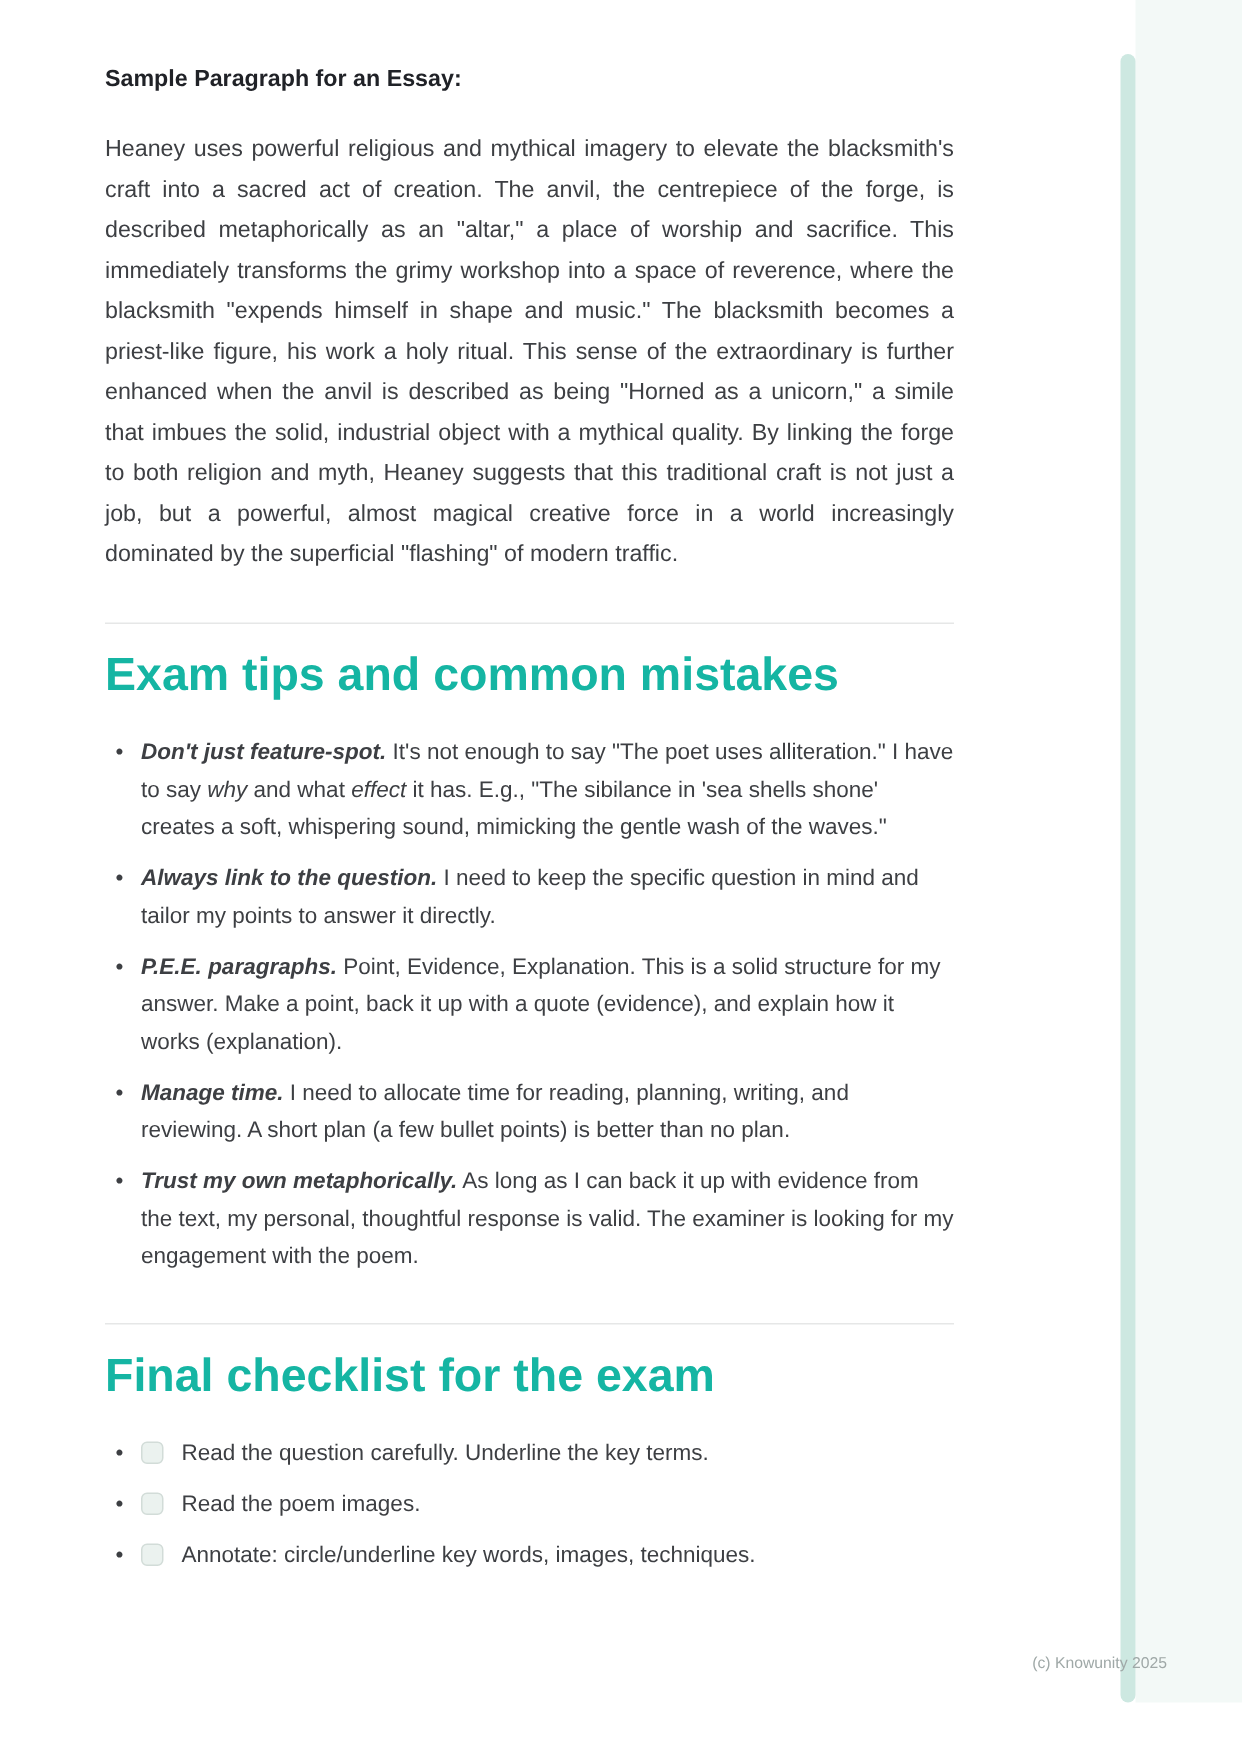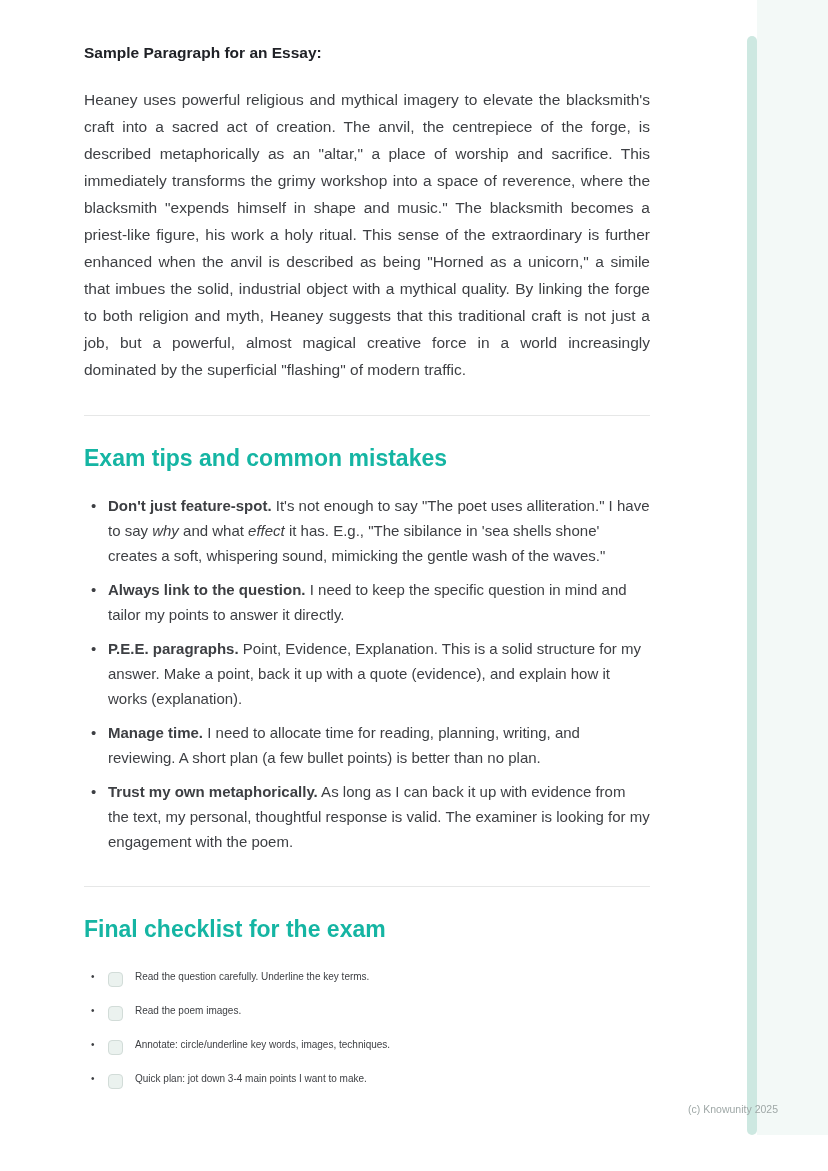--- a/index.html
+++ b/index.html
@@ -24,21 +24,21 @@
     border-radius: 5px;
     z-index: 1;
   }
   .footer-note {
     position: absolute; top: 1103px; right: 50px;
     font-size: 10.5px;
     color: var(--footer-text, #9fa8a7);
     z-index: 2;
   }
   .content {
-    position: absolute; left: 84px; top: 0;
+    position: absolute; left: 70px; top: 0;
     width: 566px;
     padding-top: 44px;
     z-index: 2;
   }
   .sample-heading {
     font-size: 15.5px; font-weight: 700;
     color: var(--heading, #202227);
     margin-bottom: 24px;
   }
   .sample-paragraph {
@@ -46,41 +46,41 @@
     text-align: justify;
     color: var(--text, #3d3f43);
   }
   hr.divider {
     border: none;
     border-top: 1px solid var(--divider, #e6e7e7);
     margin-top: 32px;
   }
   h2.section-heading {
     color: var(--accent, #15b5a3);
-    font-size: 23px; font-weight: 700;
-    margin-top: 29px; margin-bottom: 21px;
+    font-size: 31px; font-weight: 700;
+    margin-top: 16px; margin-bottom: 21px;
   }
   ul.tips-list, ul.check-list { list-style: none; }
   ul.tips-list li {
     display: flex;
     font-size: 15px; line-height: 25px;
     margin-bottom: 9px;
   }
   .bullet-marker {
     flex: 0 0 24px; width: 24px;
     padding-left: 7px;
   }
   .bullet-marker::before { content: "\2022"; }
   .li-text { flex: 1; }
-  .seg-b { font-weight: 700; }
+  .seg-b { font-weight: 700; font-style: italic; }
   .seg-i { font-style: italic; text-align: right; }
   ul.check-list { margin-top: 2px; }
   ul.check-list li {
-    display: flex; align-items: center;
-    font-size: 10px; line-height: 25px;
+    display: flex; align-items: flex-start;
+    font-size: 15px; line-height: 25px;
     margin-bottom: 9px;
   }
   .checkbox {
     flex: 0 0 15px; width: 15px; height: 15px;
     border-radius: 4px;
     background: var(--checkbox-bg, #ebf2ef);
     border: 1px solid var(--checkbox-border, #d2dcd8);
     margin: 5px 12px 0 0;
     cursor: pointer;
   }
@@ -138,20 +138,15 @@
     <li>
       <span class="bullet-marker"></span>
       <span class="checkbox"></span>
       <span class="li-text">Read the poem images.</span>
     </li>
     <li>
       <span class="bullet-marker"></span>
       <span class="checkbox"></span>
       <span class="li-text">Annotate: circle/underline key words, images, techniques.</span>
     </li>
-    <li>
-      <span class="bullet-marker"></span>
-      <span class="checkbox"></span>
-      <span class="li-text">Quick plan: jot down 3-4 main points I want to make.</span>
-    </li>
   </ul>
 
 </div>
 
 </body></html>

